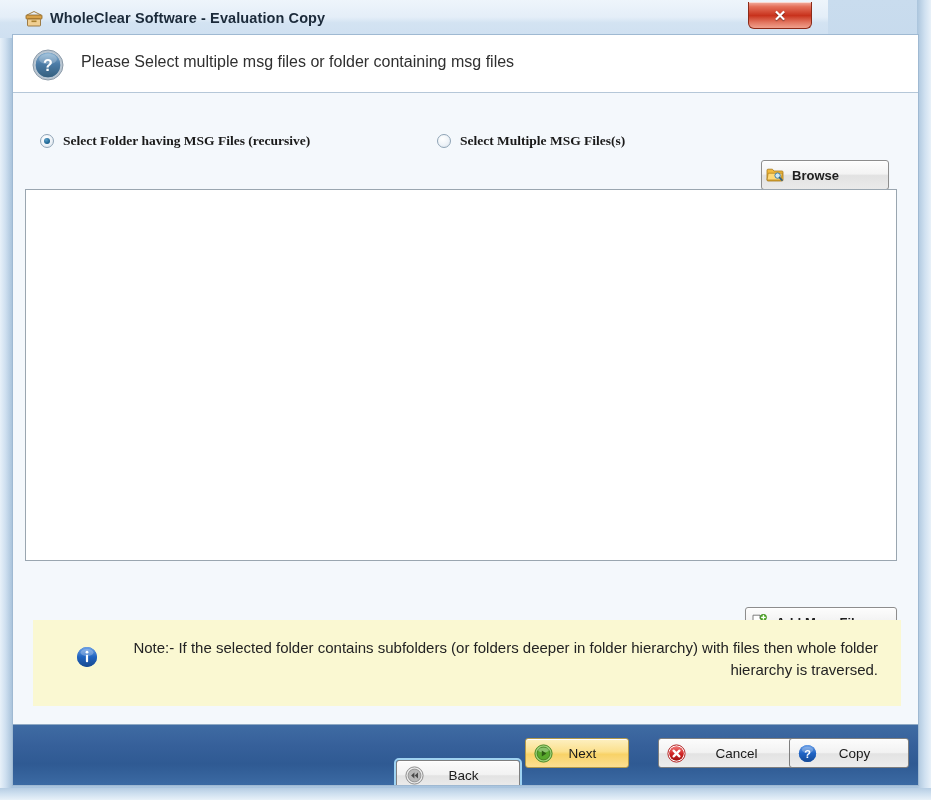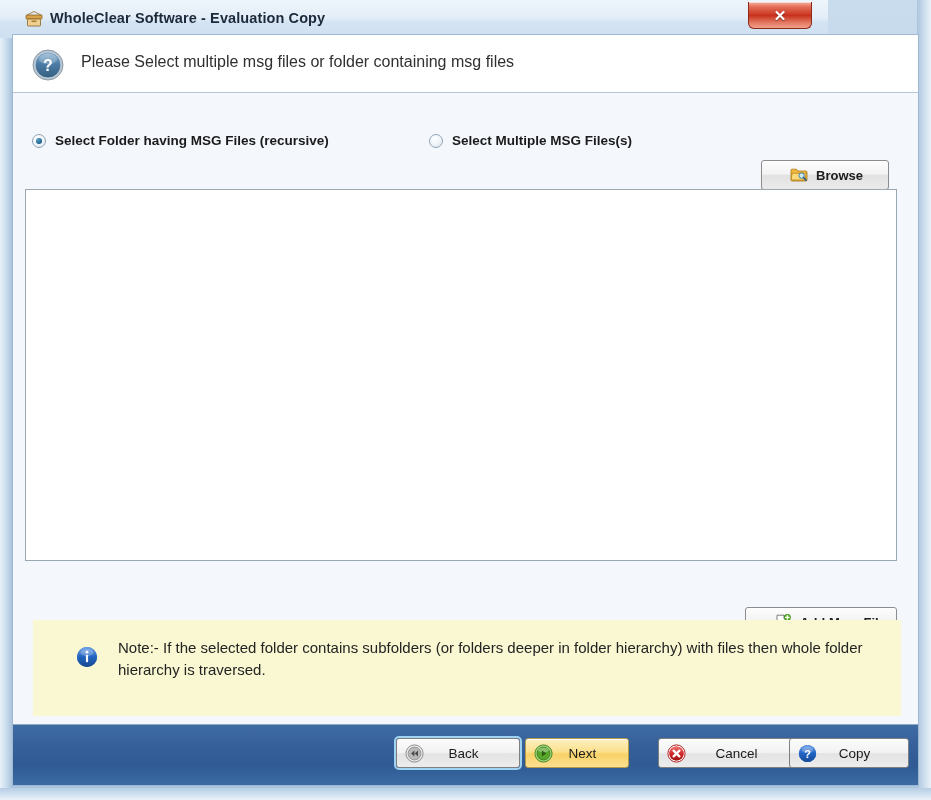--- a/index.html
+++ b/index.html
@@ -117,22 +117,22 @@
     position: absolute;
     left: 68px; top: 18px;
     font-size: 16px;
     color: #303030;
     white-space: nowrap;
   }
 
   
   .options-row {
     position: absolute;
-    left: 0; top: 58px;
-    width: 905px; height: 68px;
+    left: 8px; top: 58px;
+    width: 905px; height: 68px; font-family: Liberation Serif, serif;
   }
   .radio-option {
     position: absolute;
     display: flex;
     align-items: center;
     cursor: pointer;
     top: 40px;
   }
   .radio-option.opt1 { left: 19px; }
   .radio-option.opt2 { left: 416px; }
@@ -164,21 +164,21 @@
   
   .tool-button {
     position: absolute;
     height: 30px;
     background: linear-gradient(to bottom, #fdfdfd 0%, #f3f3f3 46%, #e2e2e2 52%, #eaeaea 100%);
     border: 1px solid #8d8d8d;
     border-radius: 3px;
     box-shadow: inset 0 1px 0 #ffffff, 0 1px 1px rgba(0,0,0,0.10);
     display: flex;
     align-items: center;
-    padding: 0 28px;
+    padding: 0 4px;
     cursor: pointer;
     box-sizing: border-box;
   }
   .tool-button .btn-icon {
     width: 18px; height: 16px;
     margin-right: 8px;
     flex: none;
   }
   .tool-button .btn-label {
     font-size: 13px;
@@ -198,24 +198,25 @@
     background: #ffffff;
     border: 1px solid #9aa6b0;
     box-sizing: border-box;
   }
 
   
   .note-panel {
     position: absolute;
     left: 20px; top: 585px;
     width: 868px;
-    height: 96px;
+    height: 86px;
     background: #faf8d2;
     box-sizing: border-box;
     overflow: hidden;
+    text-align: right;
   }
   .note-icon {
     position: absolute;
     left: 43px; top: 26px;
     width: 22px; height: 22px;
   }
   .note-text {
     position: absolute;
     left: 85px; top: 17px;
     width: 760px;
@@ -257,20 +258,21 @@
     text-align: center;
     font-size: 13.5px;
     color: #1a1a1a;
     white-space: nowrap;
     padding-right: 14px;
   }
   .btn-back {
     left: 383px; width: 124px;
     outline: 2px solid #9fd3f2;
     outline-offset: 0px;
+    margin-top: 22px;
   }
   .btn-next {
     left: 512px; width: 104px;
     background: linear-gradient(to bottom, #fdf0c2 0%, #fbe08d 45%, #f8d267 55%, #fcdf92 100%);
     border-color: #b49a4b;
   }
   .btn-cancel { left: 645px; width: 146px; }
   .btn-help { left: 776px; width: 120px; }
 </style>
 </head>

